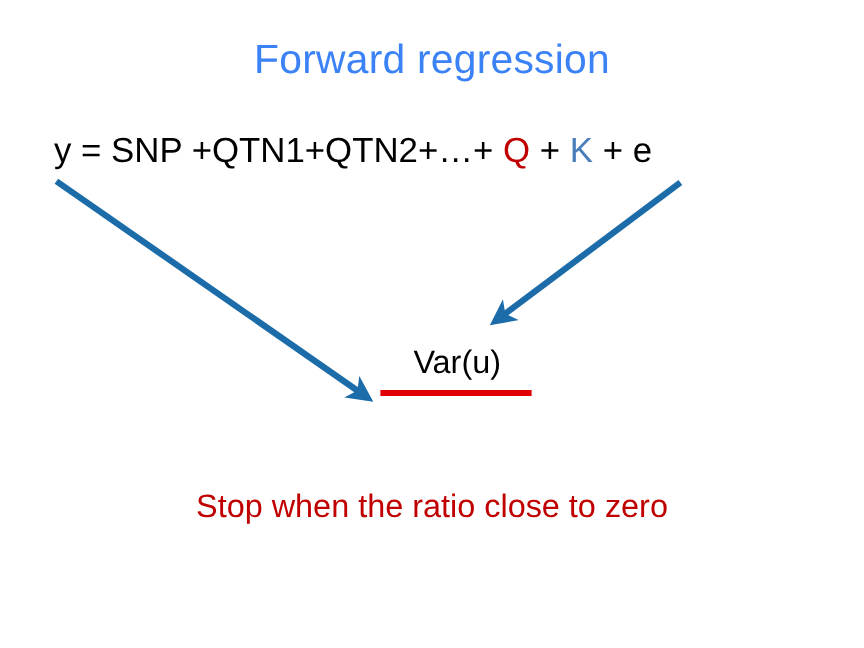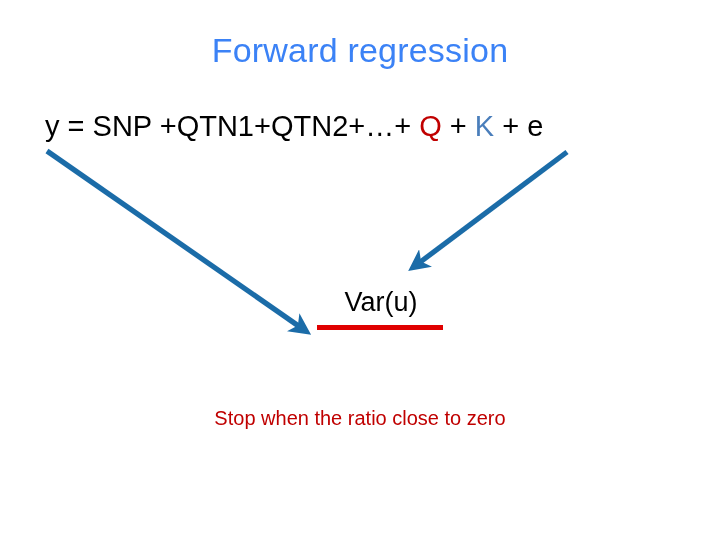--- a/index.html
+++ b/index.html
@@ -78,21 +78,21 @@
     margin: 4px 0 5px 0;
     width: 126px;
   }
   .note {
     position: absolute;
     left: 0;
     top: 407px;
     width: 720px;
     text-align: center;
     font-family: "Liberation Sans", sans-serif;
-    font-size: 20px;
+    font-size: 27px;
     color: #c00000;
     white-space: nowrap;
   }
 </style>
 </head>
 <body>
 
 <div id="slide" style="background: rgb(255, 255, 255);">
 
   <div class="slide-title" style="color: #3b82f6;">Forward regression</div>

